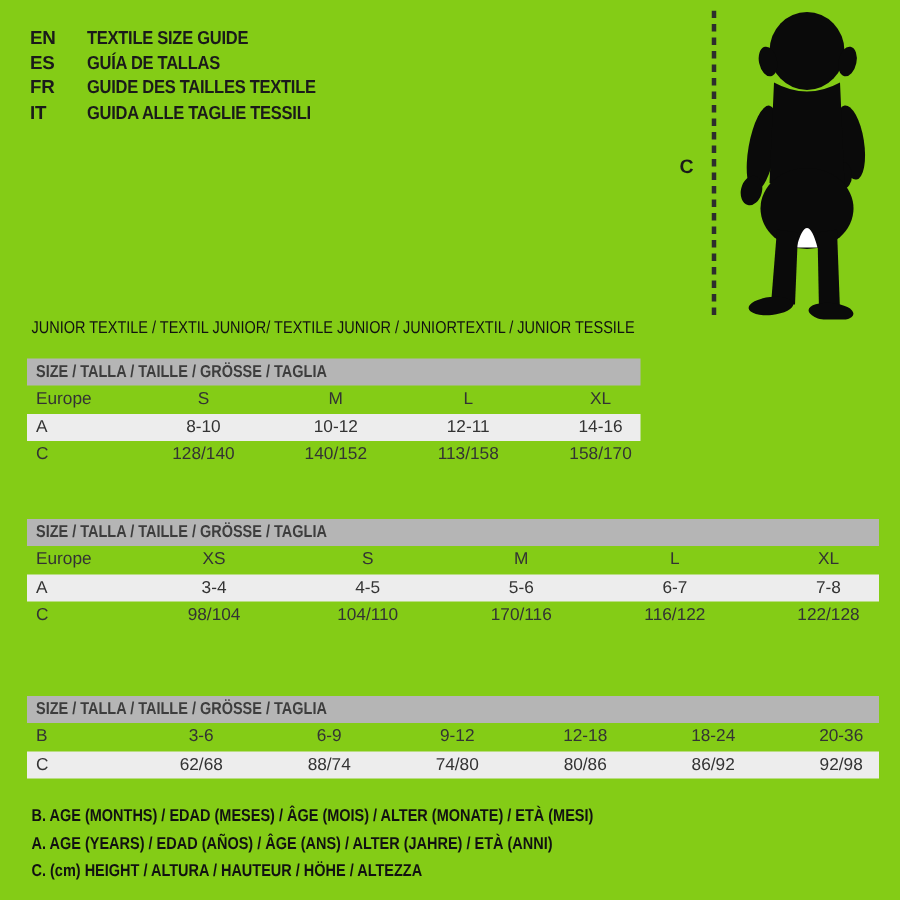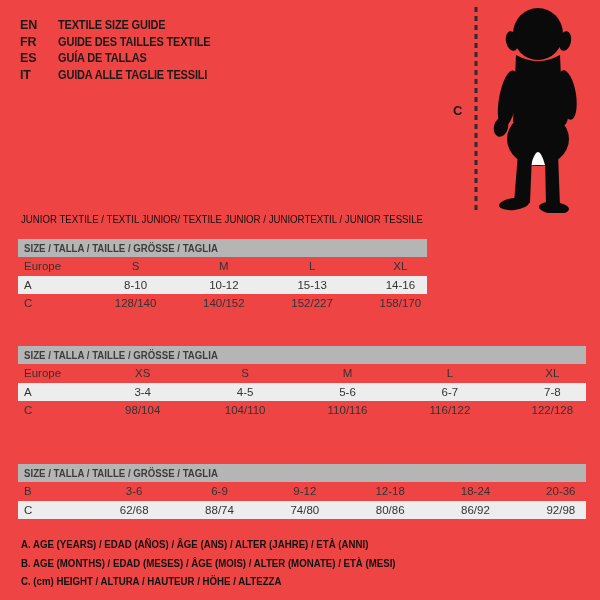--- a/index.html
+++ b/index.html
@@ -1,18 +1,18 @@
 <!DOCTYPE html>
 <html><head>
 <meta charset="utf-8">
 <style>
   * { margin:0; padding:0; box-sizing:border-box; }
   html,body { background:#fff; }
   .page {
-    position:relative; width:600px; height:600px; background:#ef4444;
+    position:relative; width:600px; height:600px; background:#84cc16;
     font-family:"Liberation Sans", sans-serif; color:#1a1a1a; overflow:hidden;
   }
   
   .cond { display:inline-block; transform:scaleX(0.84); transform-origin:0 50%; white-space:nowrap; }
   .cond-sm { display:inline-block; transform:scaleX(0.88); transform-origin:0 50%; white-space:nowrap; }
 
   
   .lang-block { position:absolute; left:20px; top:17px; }
   .lang-row { display:flex; height:16.5px; align-items:center; font-weight:bold; font-size:12.5px; letter-spacing:-0.2px; }
   .lang-code { width:38px; flex:0 0 38px; }
@@ -50,26 +50,26 @@
 <body>
 
 <div class="page">
 
   <div class="lang-block">
     <div class="lang-row">
       <span class="lang-code">EN</span>
       <span class="cond-sm">TEXTILE SIZE GUIDE</span>
     </div>
     <div class="lang-row">
+      <span class="lang-code">ES</span>
+      <span class="cond-sm">GUÍA DE TALLAS</span>
+    </div>
+    <div class="lang-row">
       <span class="lang-code">FR</span>
       <span class="cond-sm">GUIDE DES TAILLES TEXTILE</span>
-    </div>
-    <div class="lang-row">
-      <span class="lang-code">ES</span>
-      <span class="cond-sm">GUÍA DE TALLAS</span>
     </div>
     <div class="lang-row">
       <span class="lang-code">IT</span>
       <span class="cond-sm">GUIDA ALLE TAGLIE TESSILI</span>
     </div>
   </div>
 
   <div class="figure">
     <span class="measure-label">C</span>
     <svg class="measure-line" width="6" height="204" viewBox="0 0 6 204">
@@ -108,28 +108,28 @@
         <div class="tcell label">Europe</div>
         <div class="tcell">S</div>
         <div class="tcell">M</div>
         <div class="tcell">L</div>
         <div class="tcell">XL</div>
       </div>
       <div class="trow">
         <div class="tcell label">A</div>
         <div class="tcell">8-10</div>
         <div class="tcell">10-12</div>
-        <div class="tcell">15-13</div>
+        <div class="tcell">12-11</div>
         <div class="tcell">14-16</div>
       </div>
       <div class="trow">
         <div class="tcell label">C</div>
         <div class="tcell">128/140</div>
         <div class="tcell">140/152</div>
-        <div class="tcell">152/227</div>
+        <div class="tcell">113/158</div>
         <div class="tcell">158/170</div>
       </div>
     </div>
 
   <div class="size-table" id="children-table">
     <div class="bar">
       <span class="cond">SIZE / TALLA / TAILLE / GRÖSSE / TAGLIA</span>
     </div>
   <div class="trow">
         <div class="tcell label">Europe</div>
@@ -144,21 +144,21 @@
         <div class="tcell">3-4</div>
         <div class="tcell">4-5</div>
         <div class="tcell">5-6</div>
         <div class="tcell">6-7</div>
         <div class="tcell">7-8</div>
       </div>
       <div class="trow">
         <div class="tcell label">C</div>
         <div class="tcell">98/104</div>
         <div class="tcell">104/110</div>
-        <div class="tcell">110/116</div>
+        <div class="tcell">170/116</div>
         <div class="tcell">116/122</div>
         <div class="tcell">122/128</div>
       </div>
     </div>
 
   <div class="size-table" id="babies-table">
     <div class="bar">
       <span class="cond">SIZE / TALLA / TAILLE / GRÖSSE / TAGLIA</span>
     </div>
   <div class="trow">
@@ -175,18 +175,18 @@
         <div class="tcell">62/68</div>
         <div class="tcell">88/74</div>
         <div class="tcell">74/80</div>
         <div class="tcell">80/86</div>
         <div class="tcell">86/92</div>
         <div class="tcell">92/98</div>
       </div>
     </div>
 
   <div class="footnotes">
+    <div class="footnote"><span class="cond">B. AGE (MONTHS) / EDAD (MESES) / ÂGE (MOIS) / ALTER (MONATE) / ETÀ (MESI)</span></div>
     <div class="footnote"><span class="cond">A. AGE (YEARS) / EDAD (AÑOS) / ÂGE (ANS) / ALTER (JAHRE) / ETÀ (ANNI)</span></div>
-    <div class="footnote"><span class="cond">B. AGE (MONTHS) / EDAD (MESES) / ÂGE (MOIS) / ALTER (MONATE) / ETÀ (MESI)</span></div>
     <div class="footnote"><span class="cond">C. (cm) HEIGHT / ALTURA / HAUTEUR / HÖHE / ALTEZZA</span></div>
   </div>
 
 </div>
 
 </body></html>

